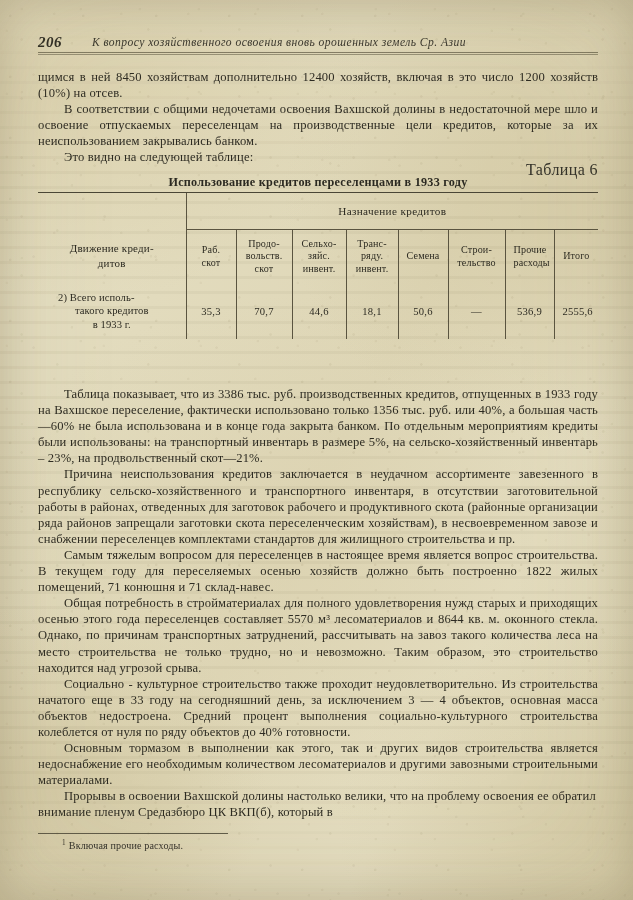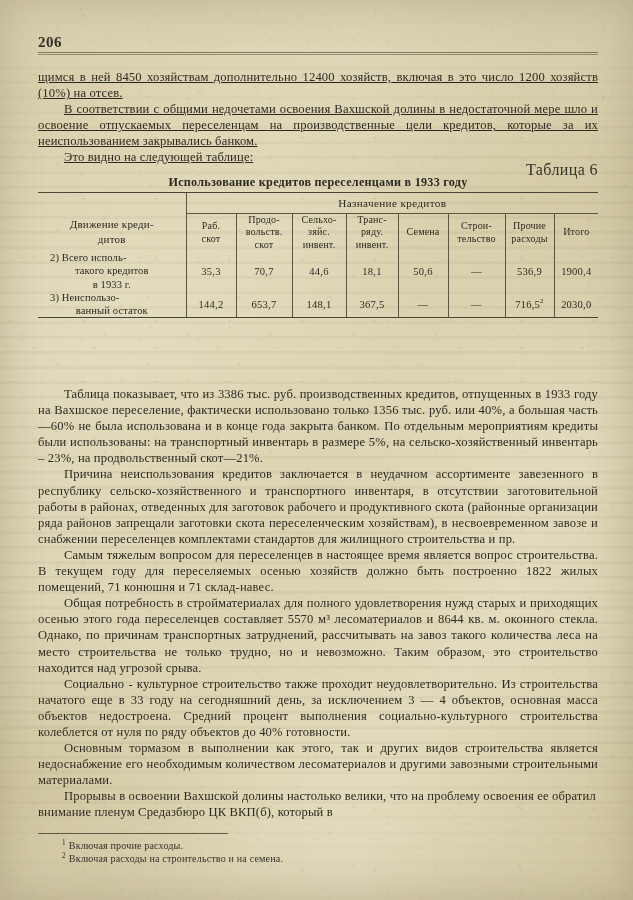--- a/index.html
+++ b/index.html
@@ -75,20 +75,21 @@
   .runhead {
     position: absolute;
     left: 38px;
     top: 34px;
     width: 560px;
     display: flex;
     align-items: center;
     font-size: 11.5px;
     letter-spacing: .4px;
     color: #35332a;
+    font-style: italic;
   }
   .folio {
     font-size: 15px;
     font-weight: 700;
     letter-spacing: .5px;
     margin-right: 30px;
     color: #2e2c24;
   }
   .runhead-title {
     font-size: 11.6px;
@@ -122,21 +123,21 @@
     text-align: justify;
     text-justify: inter-word;
     letter-spacing: .15px;
     color: #2d2b22;
     -webkit-hyphens: none;
             hyphens: none;
   }
   p.tx.ind { text-indent: 26px; }
   p.tx:last-child { text-align: left; }
 
-  .block-top { top: 69px; text-decoration: underline; }
+  .block-top { top: 69px; }
   .block-mid { top: 386px; }
 
   .tbl-caption-num {
     position: absolute;
     left: 38px;
     top: 161px;
     width: 560px;
     text-align: right;
     font-size: 16px;
     letter-spacing: .4px;
@@ -163,21 +164,21 @@
   }
   table.credits {
     width: 560px;
     border-collapse: collapse;
     font-size: 10.3px;
     color: #2d2b22;
     table-layout: fixed;
   }
   table.credits th,
   table.credits td {
-    padding: 0;
+    padding: 8px;
     font-weight: 400;
     vertical-align: middle;
   }
   .t-top    { border-top: 1.4px solid #4a4636; }
   .t-bottom { border-bottom: 1.4px solid #4a4636; }
   .v-l      { border-left: 1px solid #5a5440; }
   .hr-thin  { border-bottom: 1px solid #5a5440; }
 
   .grp-head {
     text-align: center;
@@ -272,20 +273,21 @@
 <body>
 
 <div class="paper"></div>
 <div class="bleed"></div>
 <div class="speckle"></div>
 
 <div class="sheet">
 
   <div class="runhead">
     <span class="folio">206</span>
+    <span class="runhead-title">К вопросу хозяйственного освоения вновь орошенных земель Ср. Азии</span>
   </div>
   <div class="rule-head"></div>
 
   <div class="col block-top">
     <p class="tx">щимся в ней 8450 хозяйствам дополнительно 12400 хозяйств, включая в это число 1200 хозяйств (10%) на отсев.</p>
     <p class="tx ind">В соответствии с общими недочетами освоения Вахшской долины в недостаточной мере шло и освоение отпускаемых переселенцам на производственные цели кредитов, которые за их неиспользованием закрывались банком.</p>
     <p class="tx ind">Это видно на следующей таблице:</p>
   </div>
 
   <div class="tbl-caption-num">Таблица 6</div>
@@ -356,55 +358,38 @@
             <span class="ln b">такого кредитов</span>
             <span class="ln b">в 1933 г.</span>
           </td>
           <td class="num v-l">35,3</td>
           <td class="num v-l">70,7</td>
           <td class="num v-l">44,6</td>
           <td class="num v-l">18,1</td>
           <td class="num v-l">50,6</td>
           <td class="num v-l dash">—</td>
           <td class="num v-l">536,9</td>
-          <td class="num v-l">1900,4</td>
-        </tr>
-        <tr>
-          <td class="stub t-bottom">
-            <span class="ln a">3) Неиспользо-</span>
-            <span class="ln b">ванный остаток</span>
-          </td>
-          <td class="num v-l t-bottom">144,2</td>
-          <td class="num v-l t-bottom">653,7</td>
-          <td class="num v-l t-bottom">148,1</td>
-          <td class="num v-l t-bottom">367,5</td>
-          <td class="num v-l t-bottom dash">—</td>
-          <td class="num v-l t-bottom dash">—</td>
-          <td class="num v-l t-bottom"><span>716,5</span><sup>2</sup></td>
-          <td class="num v-l t-bottom">2030,0</td>
+          <td class="num v-l">2555,6</td>
         </tr>
       </tbody>
     </table>
   </div>
 
   <div class="col block-mid">
     <p class="tx ind">Таблица показывает, что из 3386 тыс. руб. производственных кредитов, отпущенных в 1933 году на Вахшское переселение, фактически использовано только 1356 тыс. руб. или 40%, а большая часть—60% не была использована и в конце года закрыта банком. По отдельным мероприятиям кредиты были использованы: на транспортный инвентарь в размере 5%, на сельско-хозяйственный инвентарь – 23%, на продвольственный скот—21%.</p>
     <p class="tx ind">Причина неиспользования кредитов заключается в неудачном ассортименте завезенного в республику сельско-хозяйственного и транспортного инвентаря, в отсутствии заготовительной работы в районах, отведенных для заготовок рабочего и продуктивного скота (районные организации ряда районов запрещали заготовки скота переселенческим хозяйствам), в несвоевременном завозе и снабжении переселенцев комплектами стандартов для жилищного строительства и пр.</p>
     <p class="tx ind">Самым тяжелым вопросом для переселенцев в настоящее время является вопрос строительства. В текущем году для переселяемых осенью хозяйств должно быть построенно 1822 жилых помещений, 71 конюшня и 71 склад-навес.</p>
     <p class="tx ind">Общая потребность в стройматериалах для полного удовлетворения нужд старых и приходящих осенью этого года переселенцев составляет 5570 м³ лесоматериалов и 8644 кв. м. оконного стекла. Однако, по причинам транспортных затруднений, рассчитывать на завоз такого количества леса на место строительства не только трудно, но и невозможно. Таким образом, это строительство находится над угрозой срыва.</p>
     <p class="tx ind">Социально - культурное строительство также проходит неудовлетворительно. Из строительства начатого еще в 33 году на сегодняшний день, за исключением 3 — 4 объектов, основная масса объектов недостроена. Средний процент выполнения социально-культурного строительства колеблется от нуля по ряду объектов до 40% готовности.</p>
     <p class="tx ind">Основным тормазом в выполнении как этого, так и других видов строительства является недоснабжение его необходимым количеством лесоматериалов и другими завозными строительными материалами.</p>
     <p class="tx ind">Прорывы в освоении Вахшской долины настолько велики, что на проблему освоения ее обратил внимание пленум Средазбюро ЦК ВКП(б), который в</p>
   </div>
 
   <div class="fn-rule"></div>
   <div class="footnotes">
     <div class="fn">
       <sup>1</sup><span>Включая прочие расходы.</span>
     </div>
-    <div class="fn">
-      <sup>2</sup><span>Включая расходы на строительство и на семена.</span>
-    </div>
   </div>
 
 </div>
 
 <div class="vignette"></div>
 
 </body></html>

